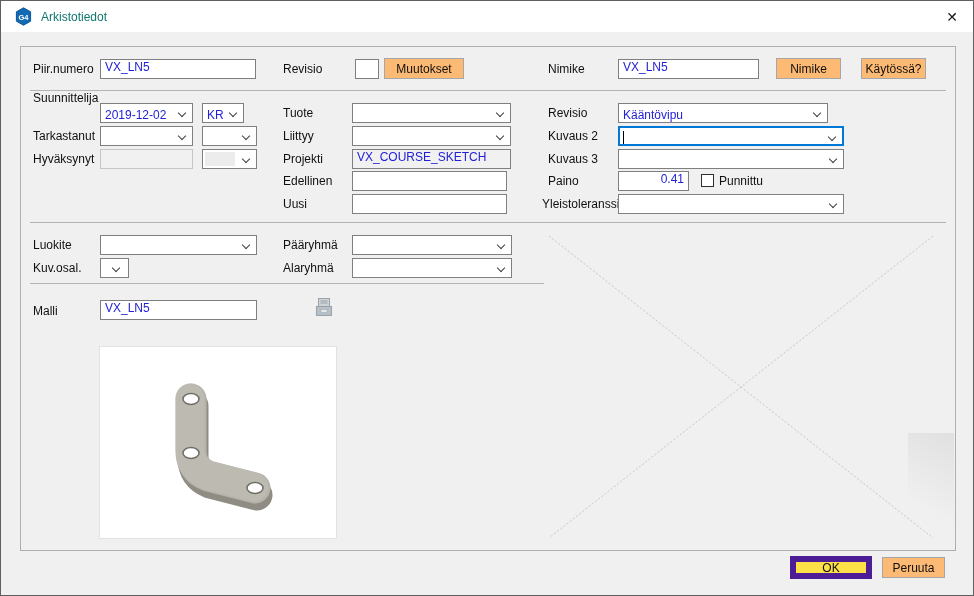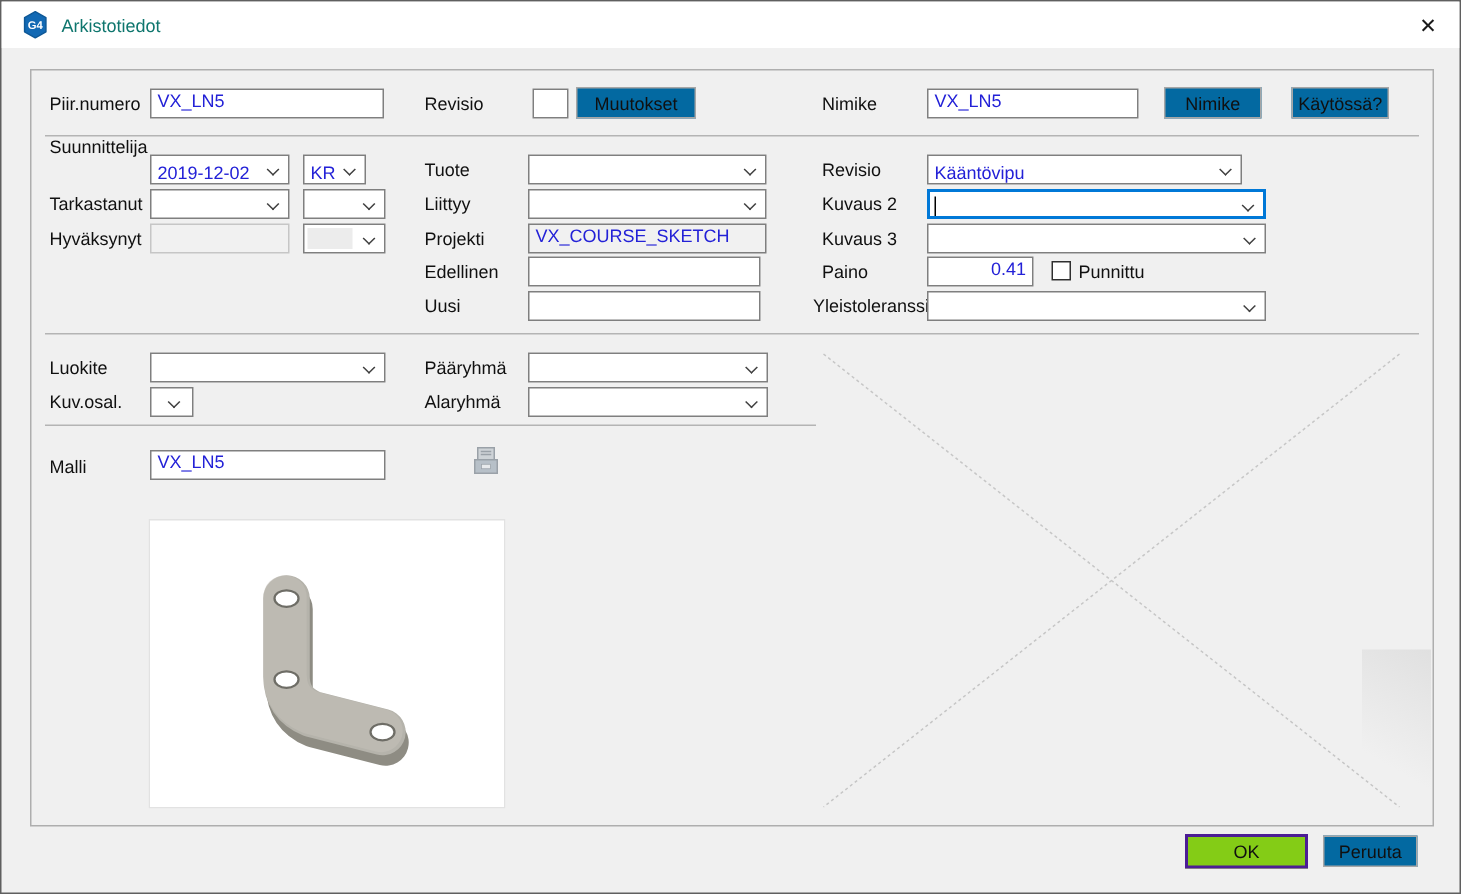--- a/index.html
+++ b/index.html
@@ -13,22 +13,22 @@
   .lbl{position:absolute;white-space:nowrap}
   .tf{position:absolute;height:20px;border:1px solid #7f7f7f;background:#fff;display:flex;align-items:flex-start;padding:0 4px;overflow:hidden}
   .tf.ro{background:#f1f1f1}
   .tf.dis{background:#f1f1f1;border-color:#c6c6c6}
   .combo{position:absolute;height:20px;border:1px solid #7f7f7f;background:#fff;padding:0 20px 0 4px;display:flex;align-items:flex-end;overflow:hidden}
   .combo.focus{border:2px solid #0078d7;padding-left:3px}
   .chev{position:absolute;right:7px;top:6px;width:6px;height:6px;border-left:1px solid #3f3f3f;border-bottom:1px solid #3f3f3f;transform:rotate(-45deg)}
   .grayfill{position:absolute;left:2px;top:2px;height:14px;width:30px;background:#ececec}
   .val{color:#2321d7;white-space:nowrap;position:relative;z-index:1}
   .num{justify-content:flex-end}
-  .btn{position:absolute;height:21px;border:1px solid #a6a6a6;background:#0369a1;display:flex;align-items:center;justify-content:center;color:#101010;cursor:pointer}
-  .btn.default{border:2px solid #4c1d95;background:#84cc16}
+  .btn{position:absolute;height:21px;border:1px solid #a6a6a6;background:#fdba74;display:flex;align-items:center;justify-content:center;color:#101010;cursor:pointer}
+  .btn.default{border:6px solid #4c1d95;background:#fde047}
   .cb{position:absolute;width:13px;height:13px;border:1px solid #2f2f2f;background:#fff;cursor:pointer}
   .caret{display:inline-block;width:1px;height:13px;background:#000}
   .preview{position:absolute;background:#ffffff;border:1px solid #e2e2e2}
   .xarea{position:absolute}
   .wm{position:absolute;background:linear-gradient(210deg,#e0e0e0 0%,rgba(240,240,240,0) 65%)}
 </style>
 </head>
 <body>
 
 <div class="dlg">

